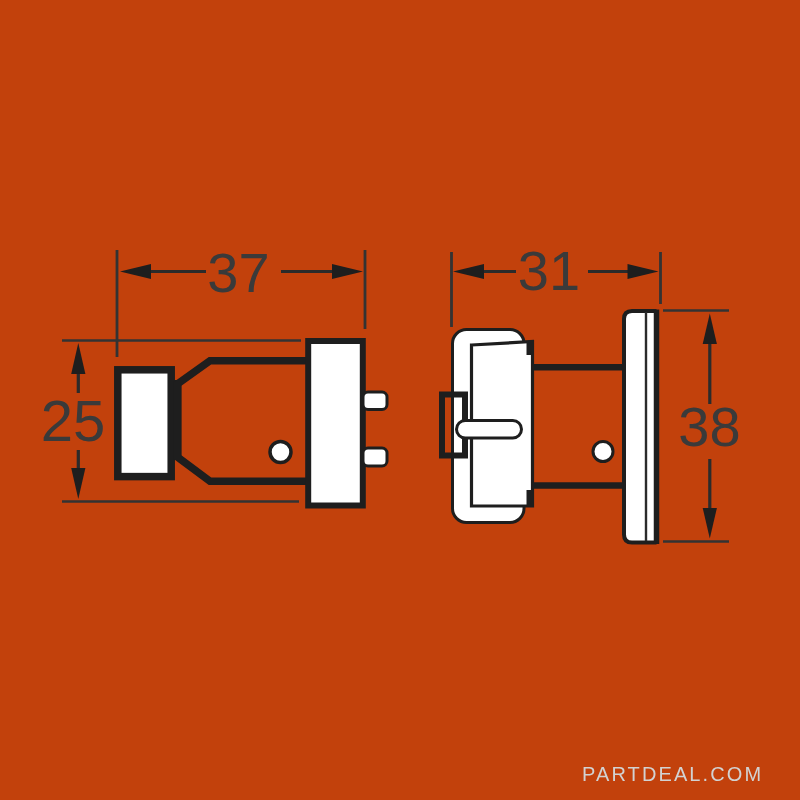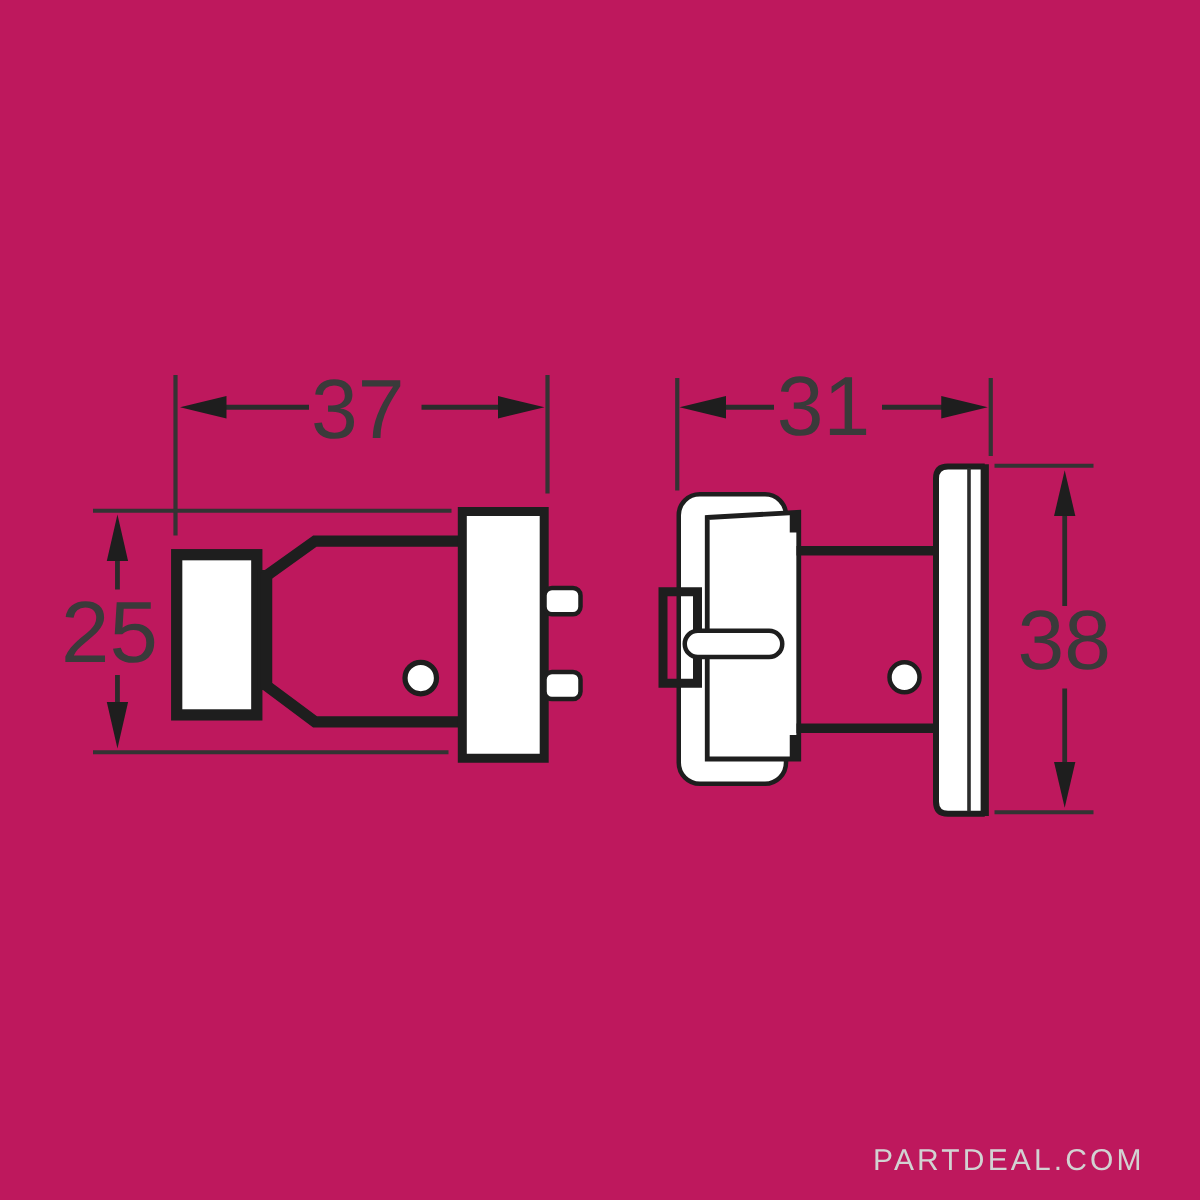--- a/index.html
+++ b/index.html
@@ -1,16 +1,16 @@
 <!DOCTYPE html>
 <html><head>
 <meta charset="utf-8">
 <style>
   html,body{margin:0;padding:0;background:#ffffff;}
-  .page{position:relative;width:800px;height:800px;background:#be185d;overflow:hidden;
+  .page{position:relative;width:800px;height:800px;background:#c2410c;overflow:hidden;
         font-family:"Liberation Sans", sans-serif;}
   svg{position:absolute;left:0;top:0;}
   .wm{position:absolute;left:582px;top:763px;white-space:nowrap;color:#d2d2d2;
       font-size:20px;letter-spacing:2.1px;font-family:"Liberation Sans",sans-serif;}
 </style>
 </head>
 <body>
 <div class="page">
 <svg width="800" height="800" viewBox="0 0 800 800">
   <g fill="none" stroke="#1e1e1e">

